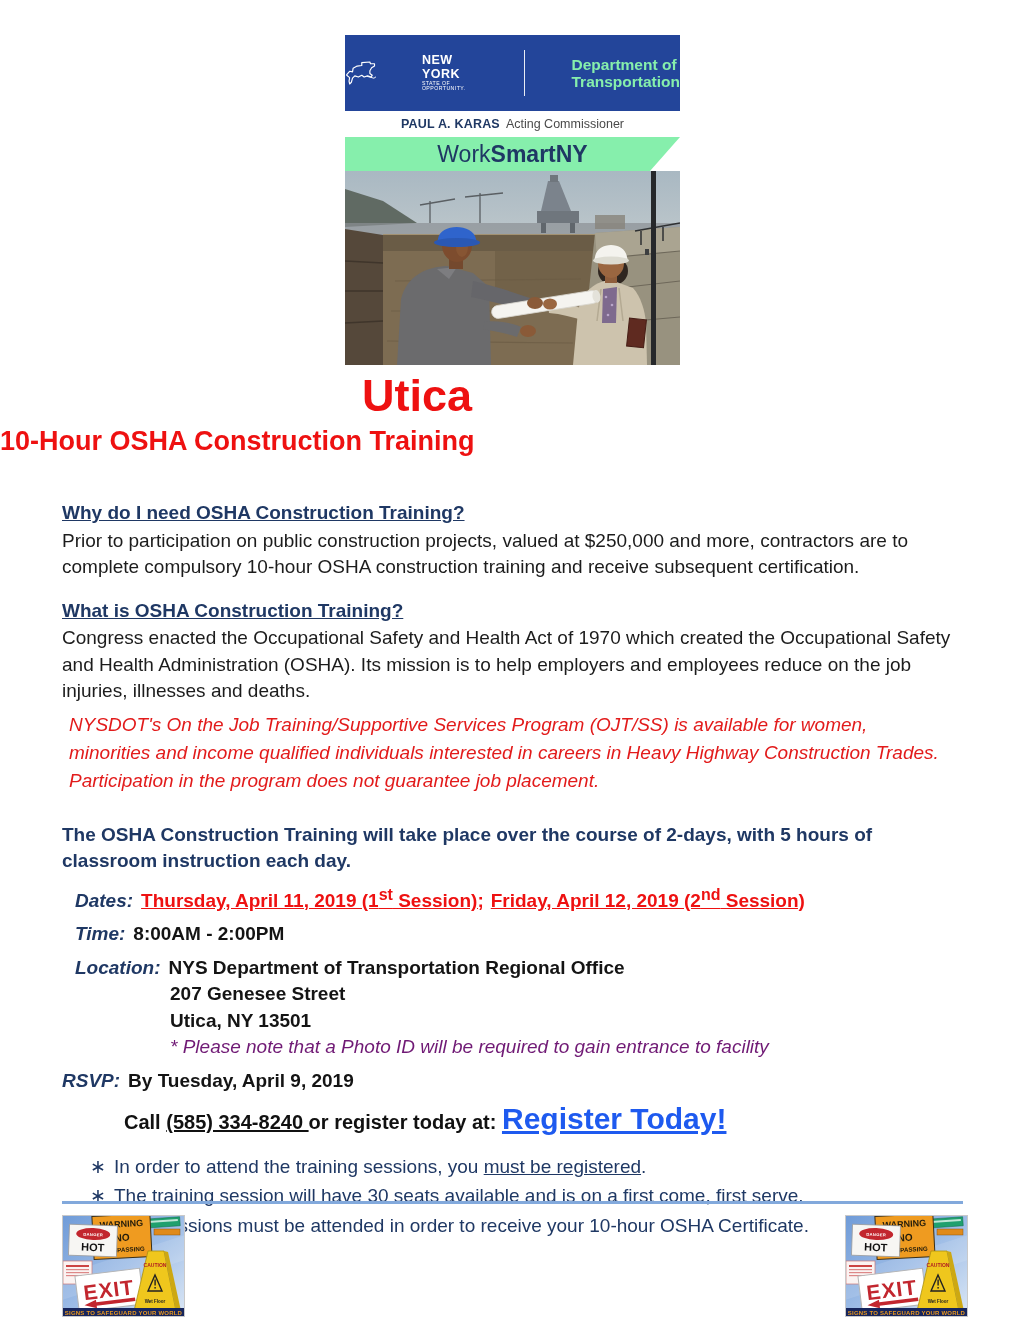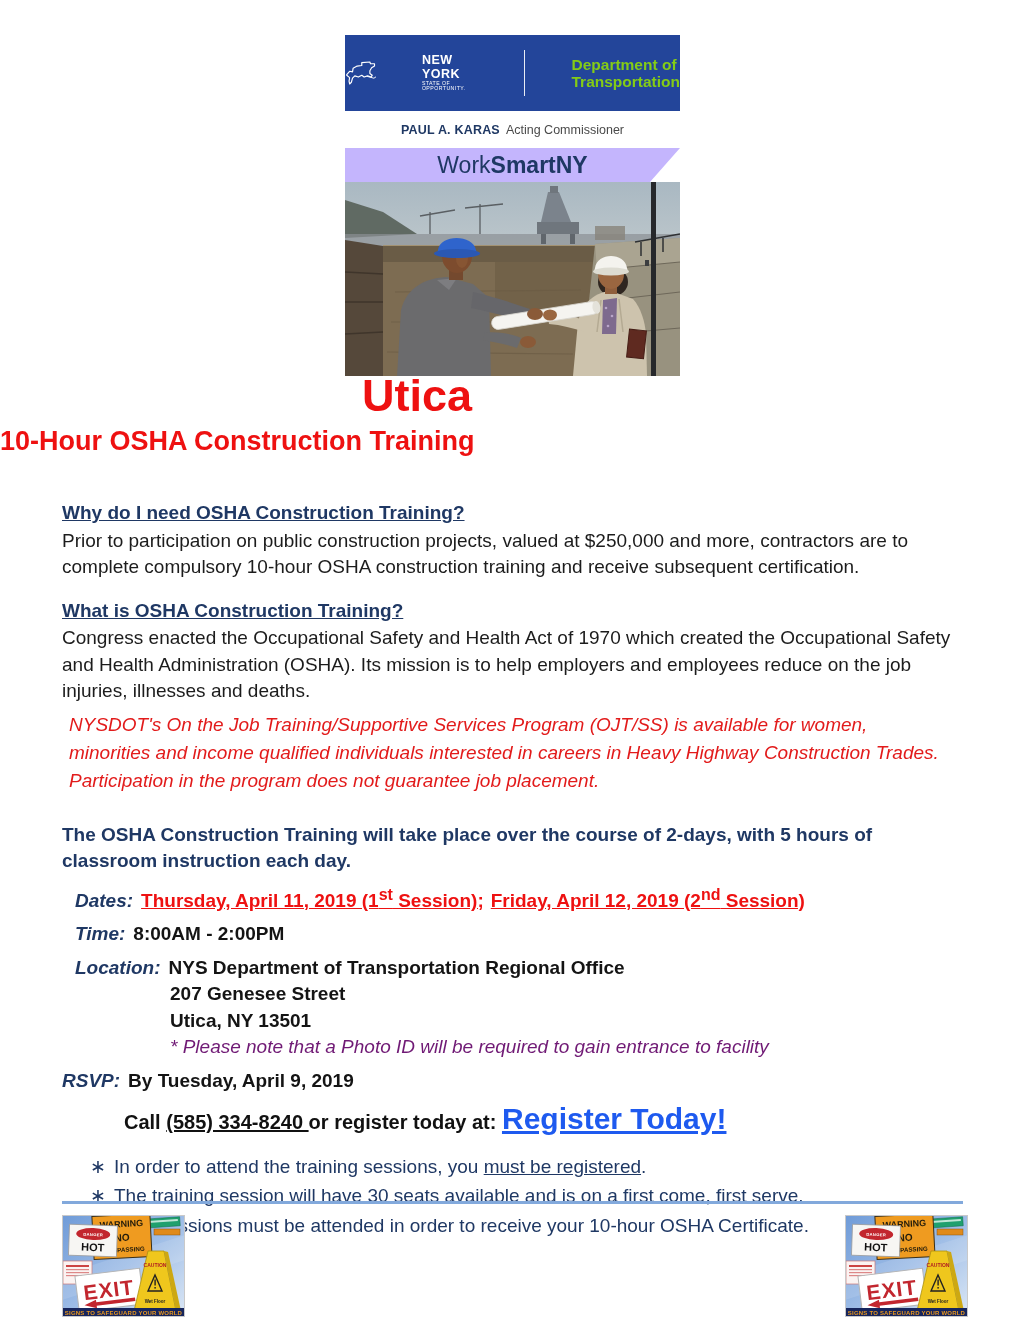--- a/index.html
+++ b/index.html
@@ -7,25 +7,25 @@
           font-family:"Liberation Sans", sans-serif; }
 
   
   .header { position:absolute; left:345px; top:35px; width:335px; }
   .blue-banner { height:76px; background:#23459A; display:flex; align-items:center; justify-content:center; }
   .logo-group { display:flex; align-items:center;gap:36px; }
   .ny-wordmark { color:#fff; margin-left:5px; line-height:1.05; }
   .ny-name { font-size:12.5px; font-weight:bold; letter-spacing:.5px; }
   .ny-tagline { font-size:5.2px; letter-spacing:.45px; }
   .logo-divider { width:1.5px; height:46px; background:rgba(255,255,255,.9); margin:0 10px 0 9px; }
-  .dept { color:#84cc16; font-weight:bold; font-size:15.5px; line-height:17px; }
-  .commissioner { height:37px; background:#fff; display:flex; align-items:center; justify-content:center; gap:6px; font-size:12.5px; }
+  .dept { color:#86efac; font-weight:bold; font-size:15.5px; line-height:17px; }
+  .commissioner { height:26px; background:#fff; display:flex; align-items:center; justify-content:center; gap:6px; font-size:12.5px; }
   .comm-name { font-weight:bold; color:#1F3864; letter-spacing:.2px; }
   .comm-title { color:#4a4a4a; }
-  .worksmart { height:34px; background:#c4b5fd; clip-path:polygon(0 0,100% 0,calc(100% - 30px) 100%,0 100%);
+  .worksmart { height:34px; background:#86efac; clip-path:polygon(0 0,100% 0,calc(100% - 30px) 100%,0 100%);
                display:flex; align-items:center; justify-content:center; color:#1F3864; font-size:23px; }
   .ws-bold { font-weight:bold; }
   .photo { height:194px; background:#b9c3c9; font-size:0; }
 
   
   .title { position:absolute; top:370px; left:0; width:834px; margin:0; text-align:center;
            font-size:45px; font-weight:bold; color:#EE1111; }
   .subtitle { position:absolute; top:426px; left:0; width:917px; margin:0; text-align:left;
               font-size:27px; font-weight:bold; color:#EE1111; }
 

